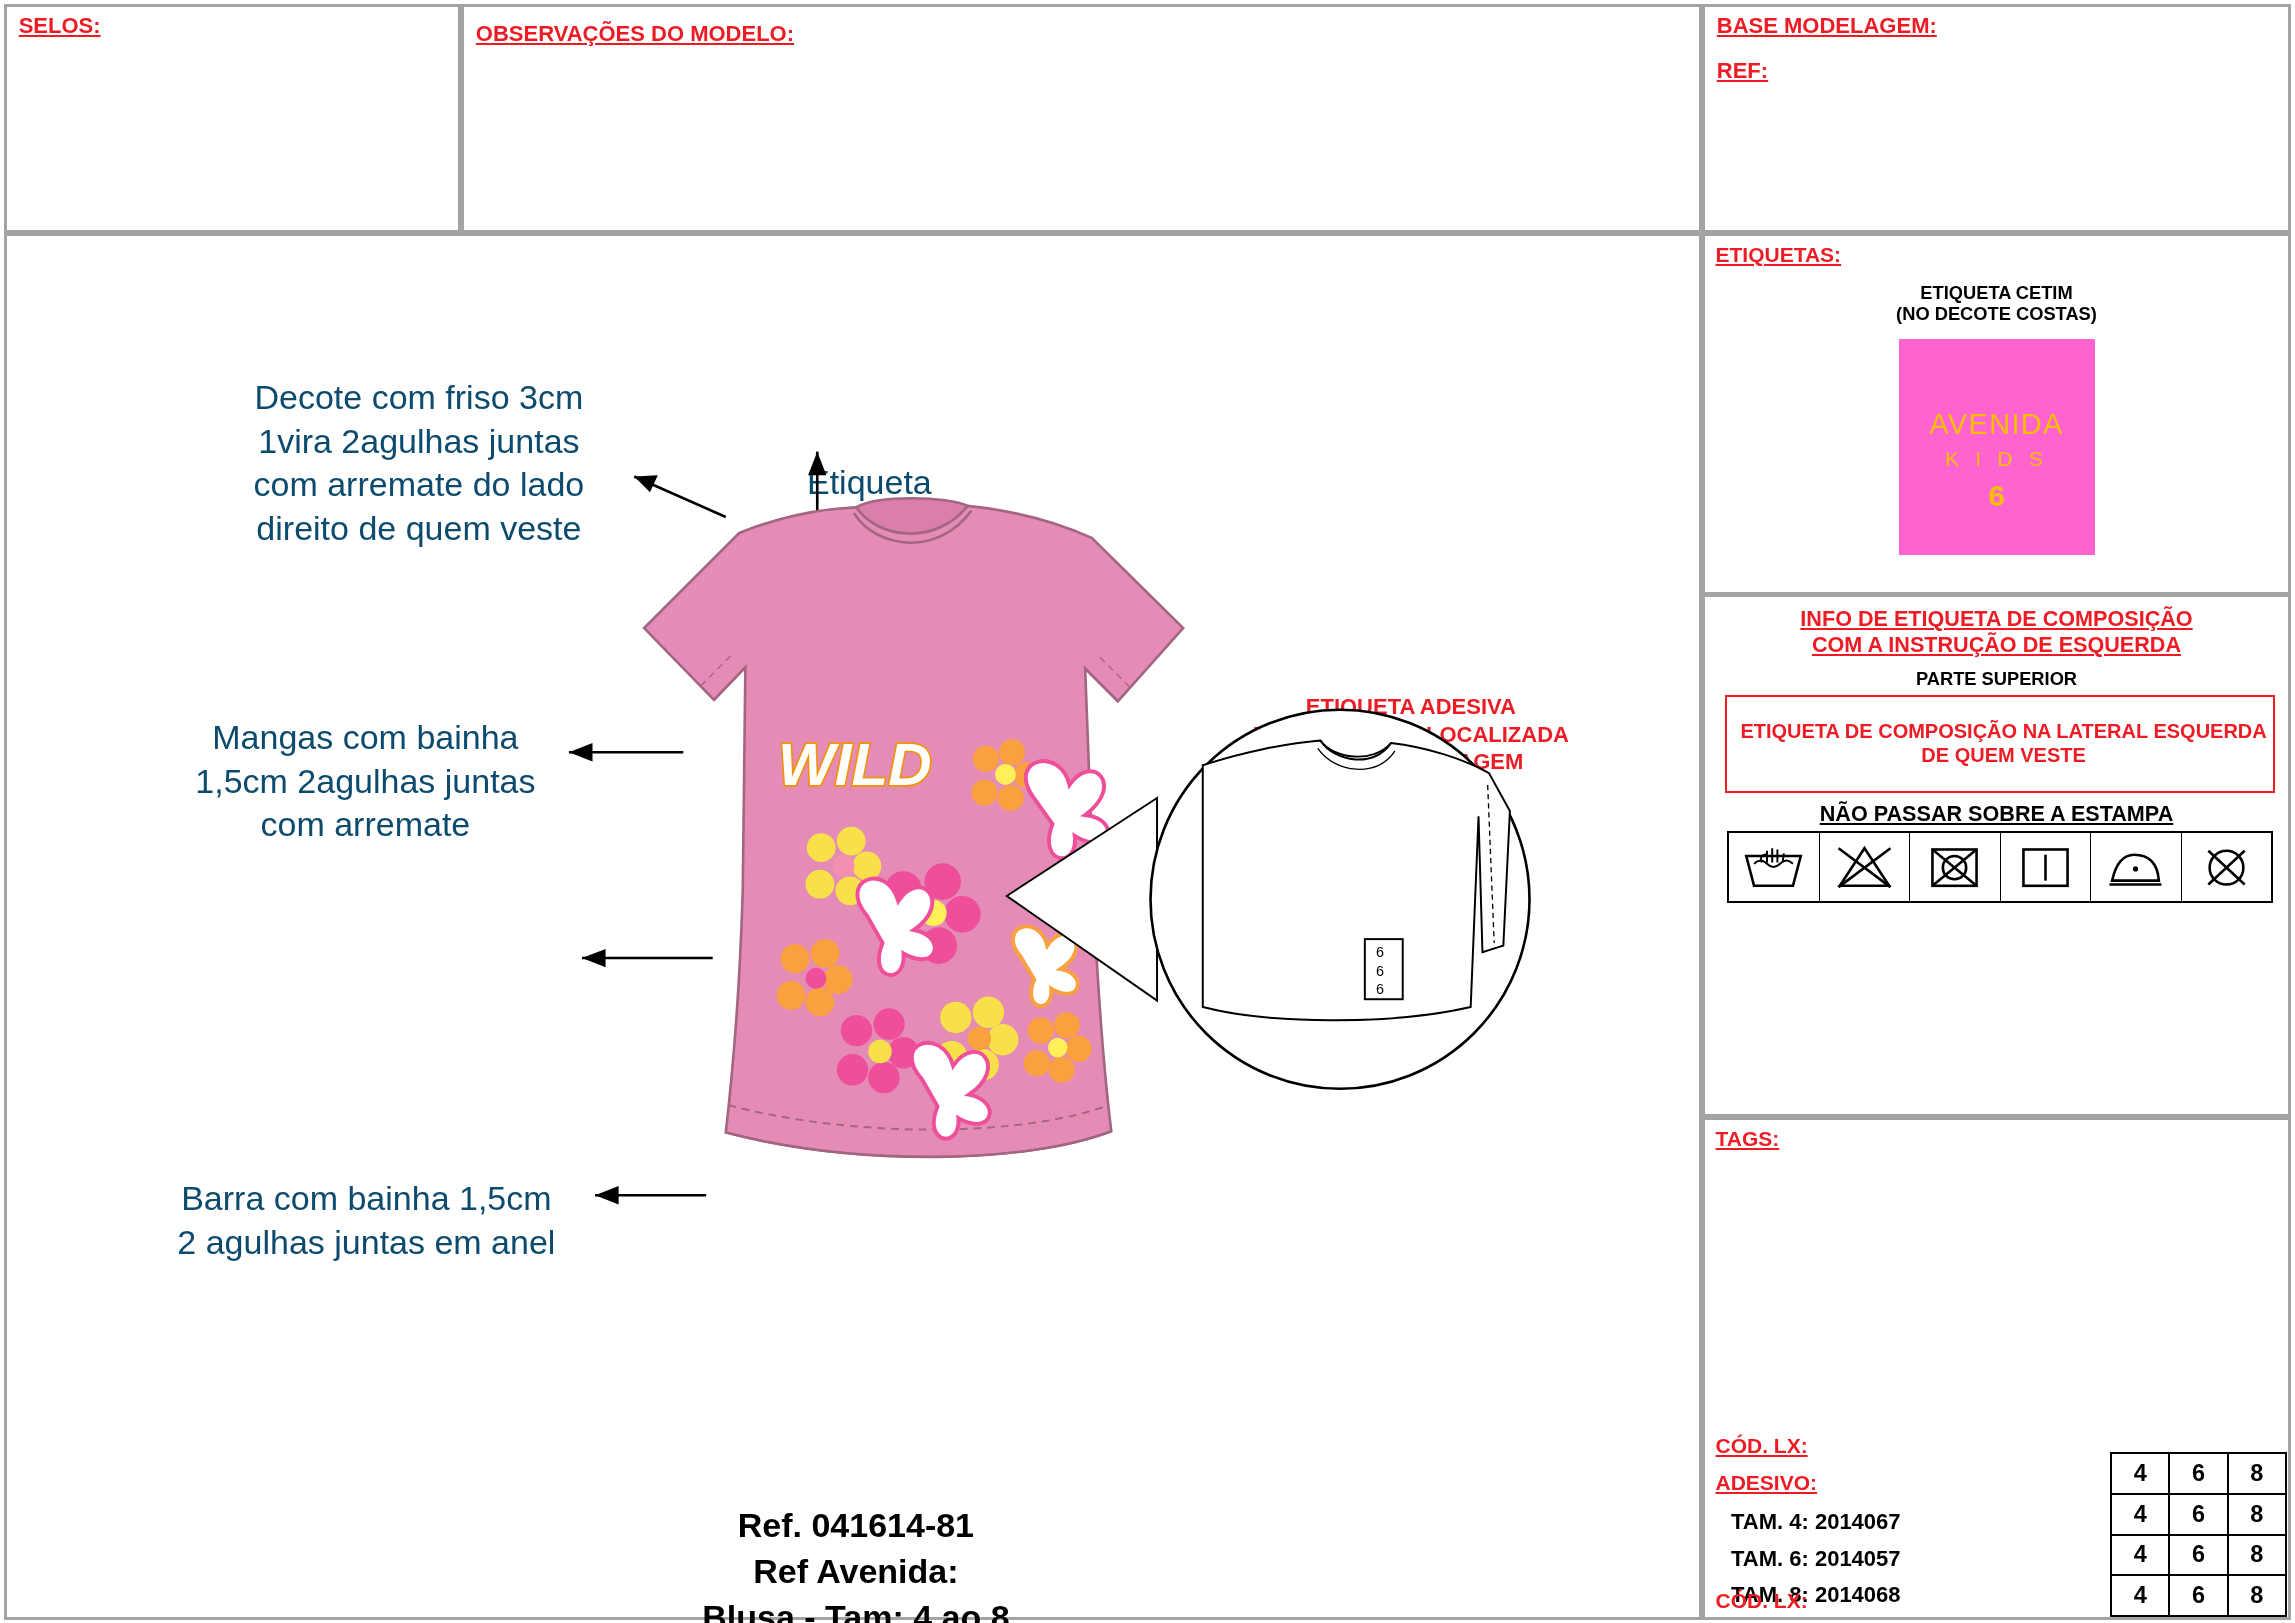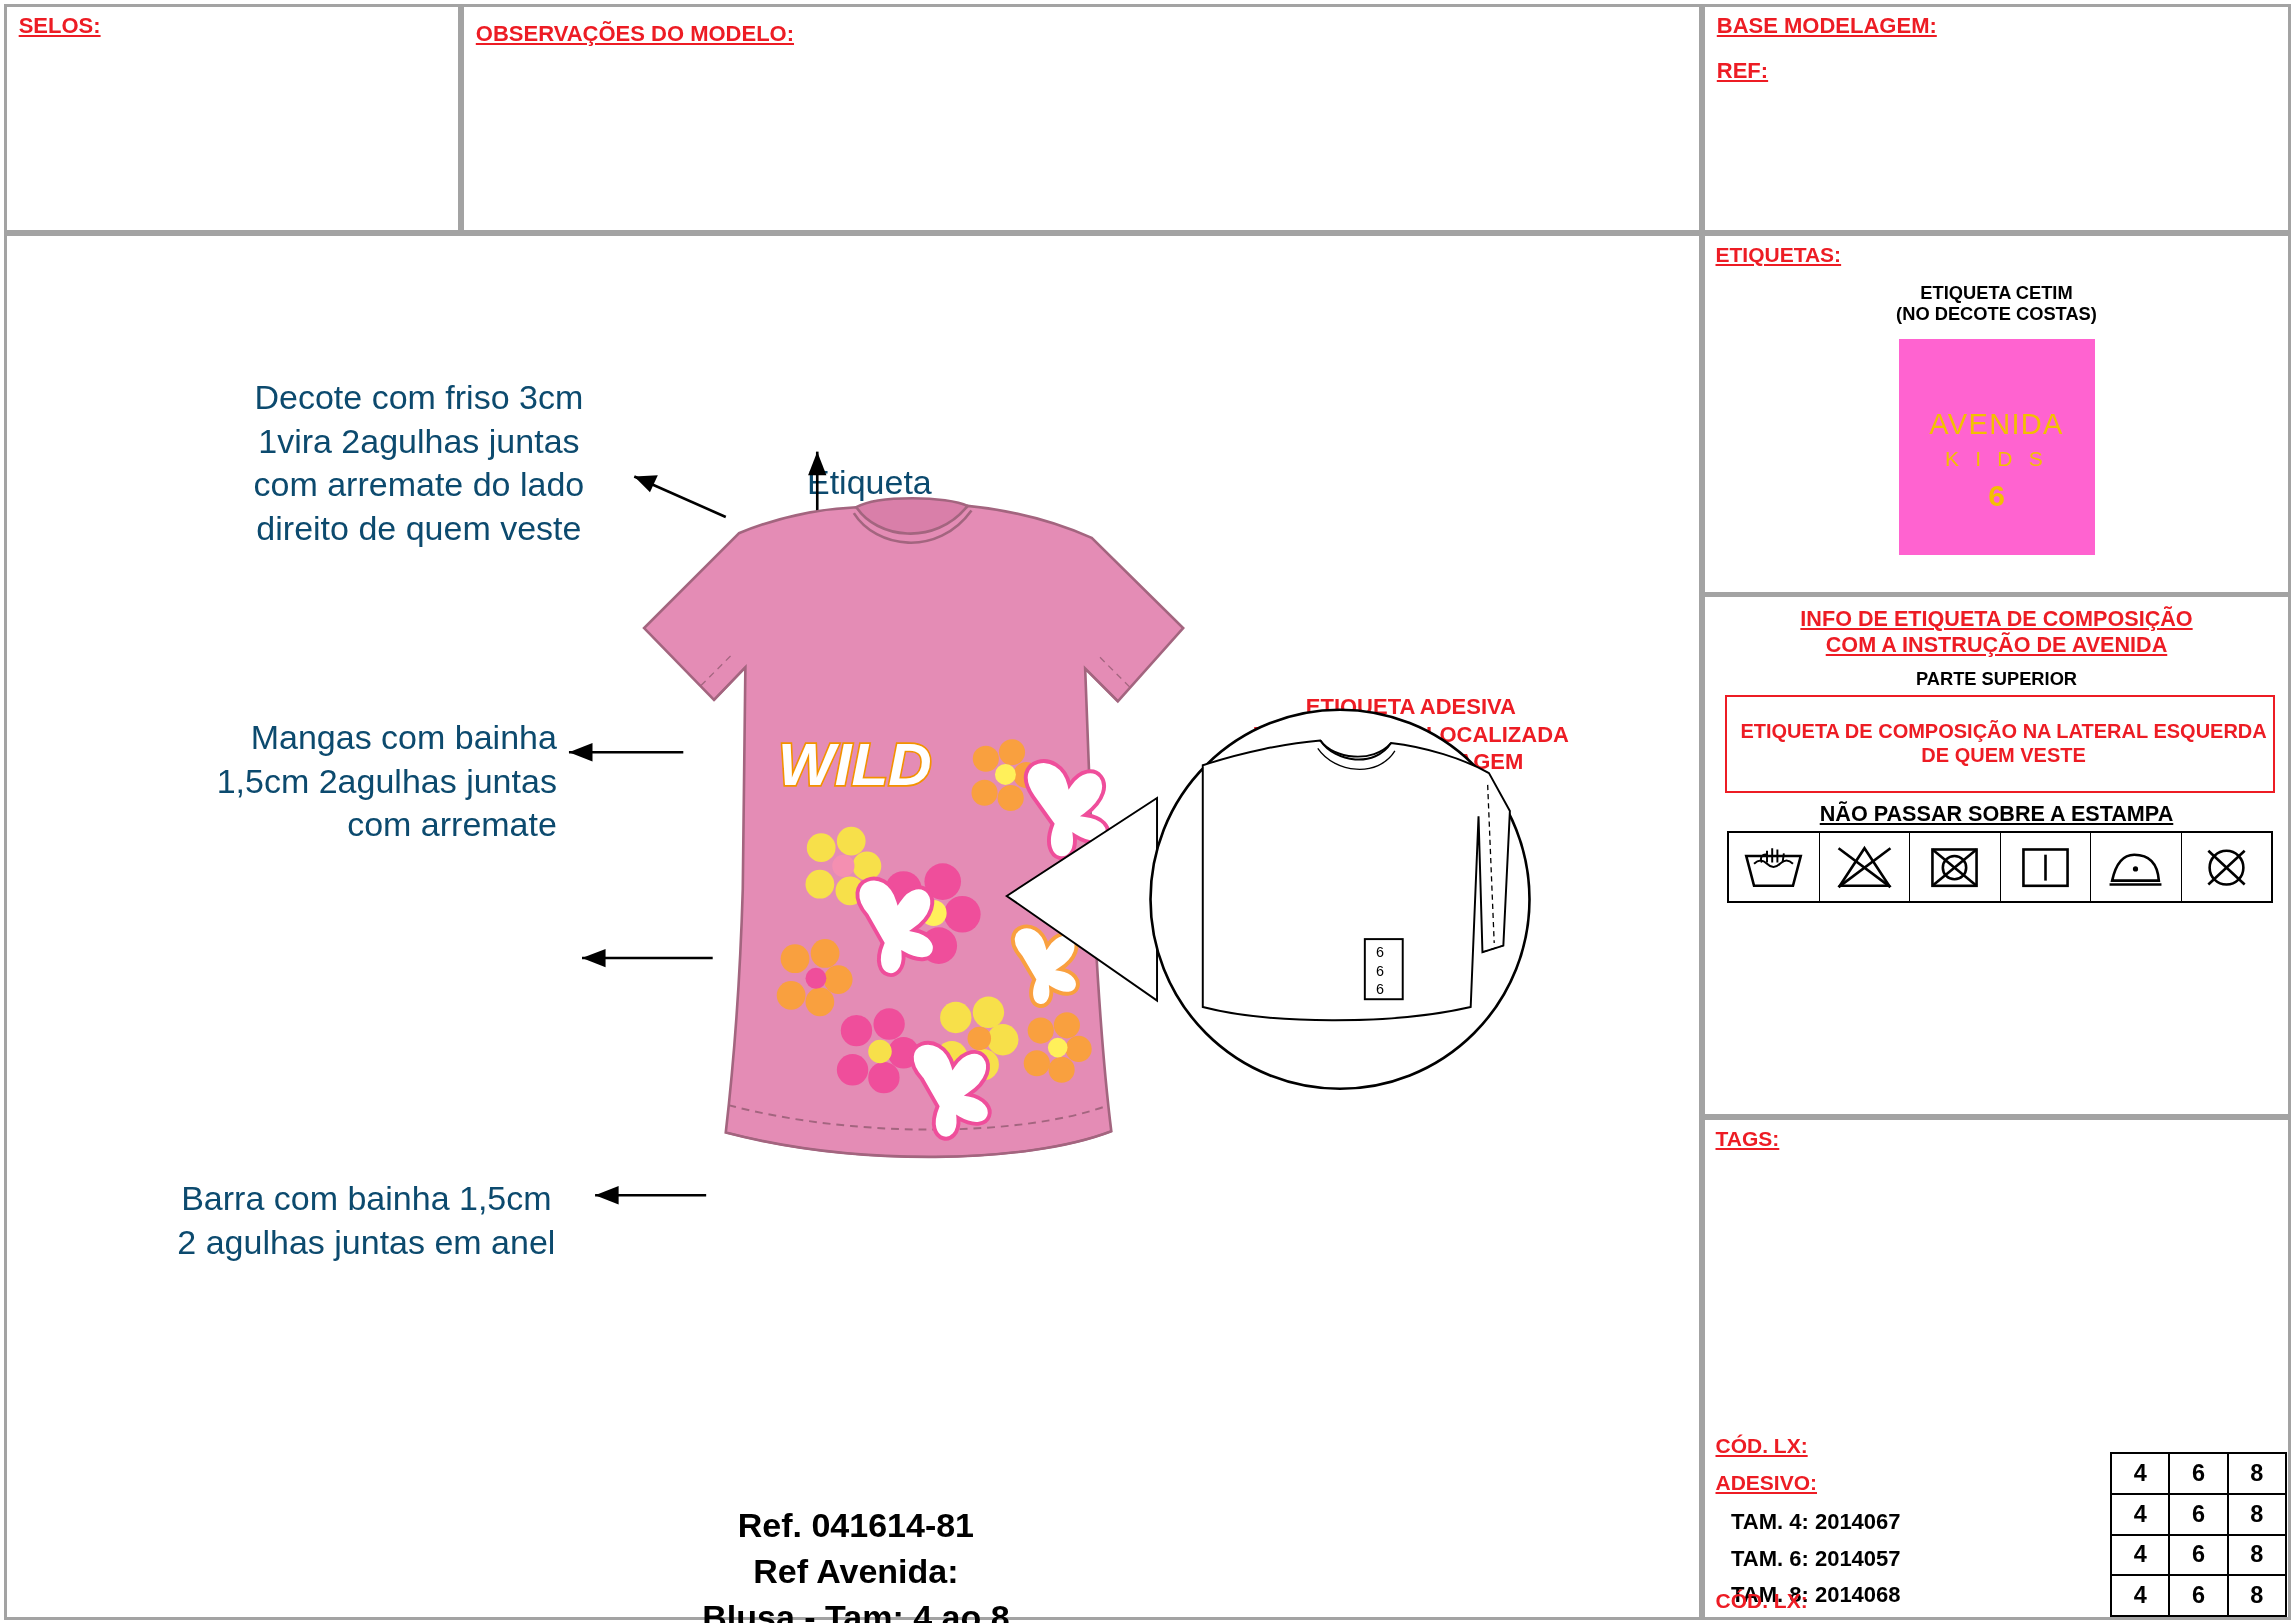--- a/index.html
+++ b/index.html
@@ -106,21 +106,21 @@
       <div>1vira 2agulhas juntas</div>
       <div>com arremate do lado</div>
       <div>direito de quem veste</div>
     </div>
 
     <div class="note" style="left:745px;top:225px;width:235px;">
       <div>Etiqueta</div>
       <div>embutida</div>
     </div>
 
-    <div class="note" style="left:145px;top:480px;width:405px;text-align:right;">
+    <div class="note" style="left:156px;top:480px;width:405px;">
       <div>Mangas com bainha</div>
       <div>1,5cm 2agulhas juntas</div>
       <div>com arremate</div>
     </div>
 
 
     <div class="note" style="left:144px;top:941px;width:431px;">
       <div>Barra com bainha 1,5cm</div>
       <div>2 agulhas juntas em anel</div>
     </div>
@@ -311,21 +311,21 @@
     <div id="cetim-patch">
       <div class="brand">AVENIDA</div>
       <div class="kids">K I D S</div>
       <div class="size">6</div>
     </div>
   </div>
 
   <div class="bx" id="info-box">
     <div id="info-title">
       <div>INFO DE ETIQUETA DE COMPOSIÇÃO</div>
-      <div>COM A INSTRUÇÃO DE AVENIDA</div>
+      <div>COM A INSTRUÇÃO DE ESQUERDA</div>
     </div>
     <div id="parte-sup">PARTE SUPERIOR</div>
     <div id="comp-box">
       <span>ETIQUETA DE COMPOSIÇÃO NA LATERAL ESQUERDA DE QUEM VESTE</span>
     </div>
     <div id="nao-passar">NÃO PASSAR SOBRE A ESTAMPA</div>
 
     <div id="wash-row">
       <div class="cell">
         <svg width="65" height="48" viewBox="0 0 100 74">

